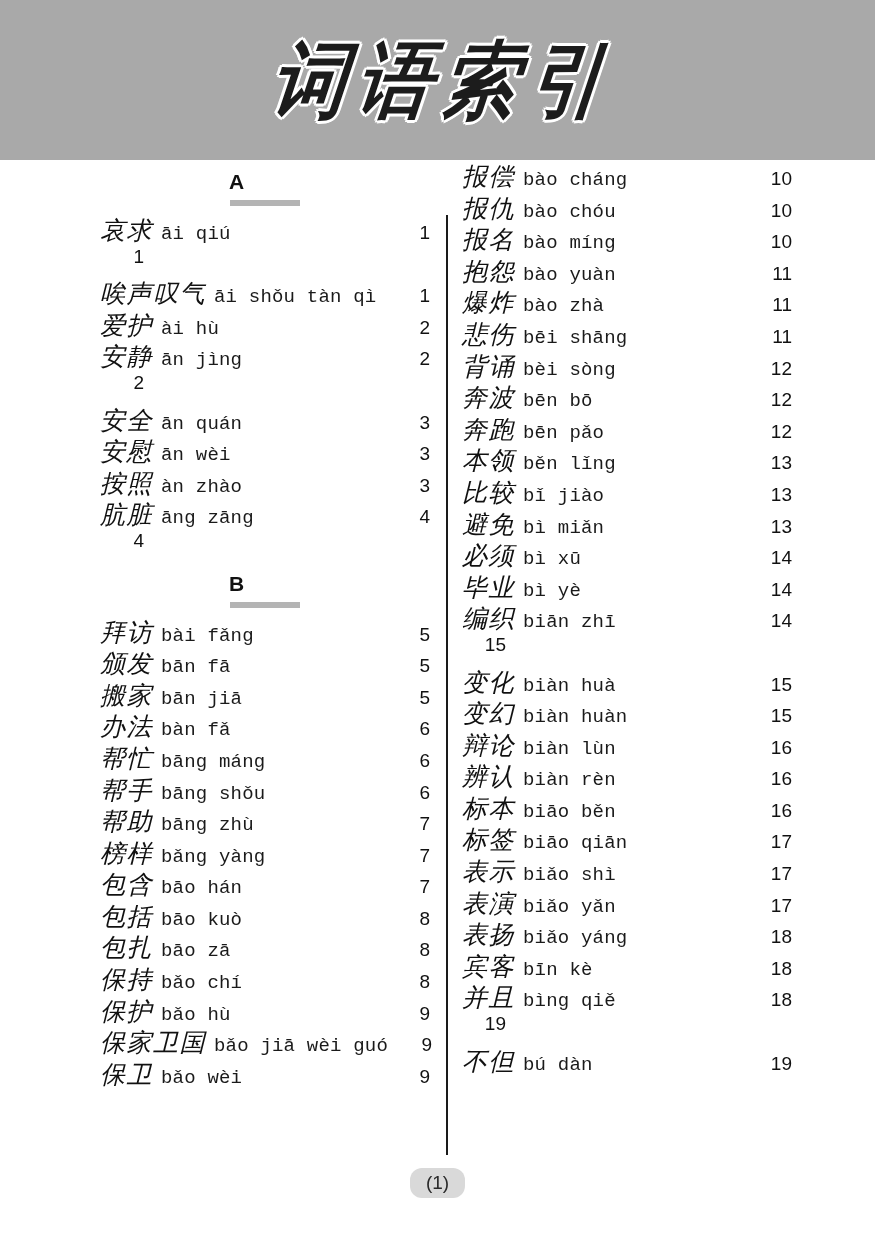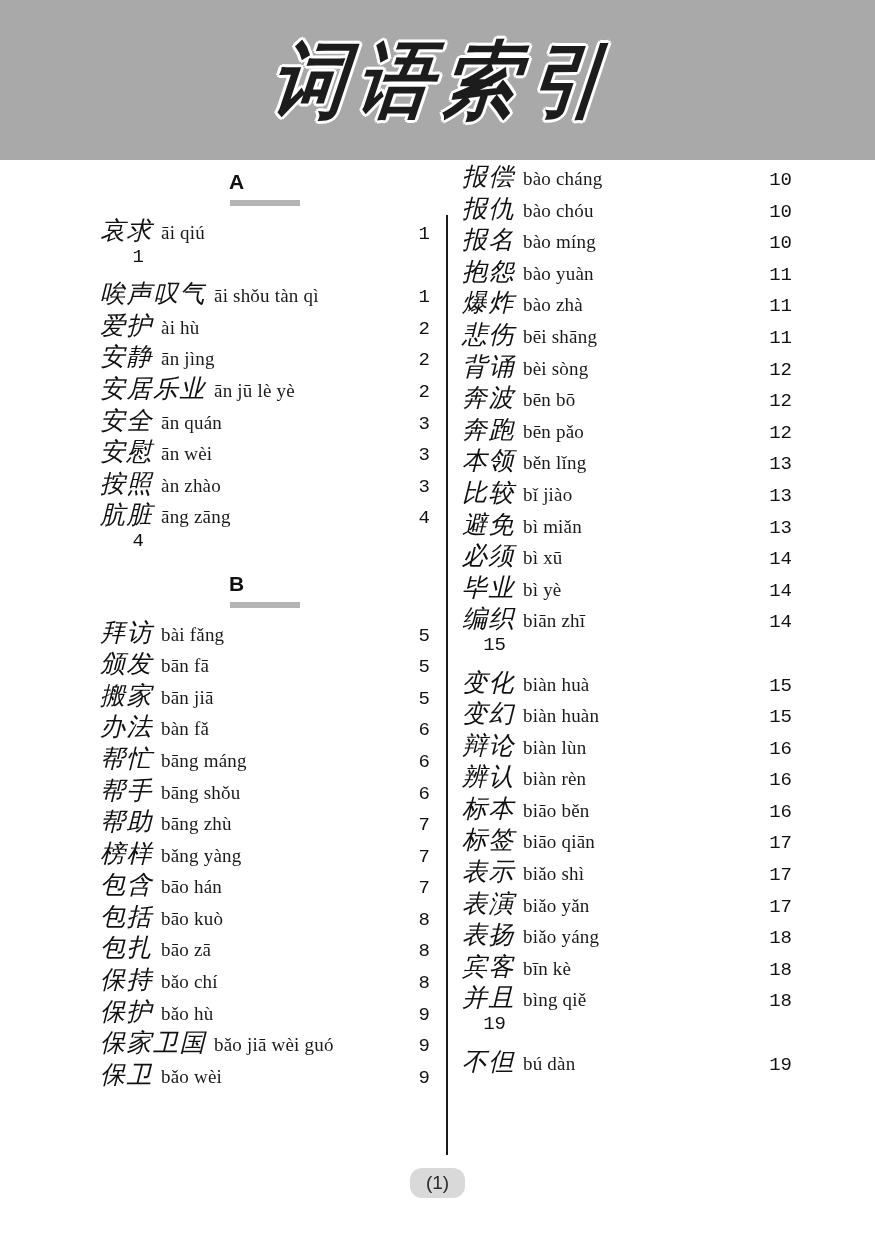--- a/index.html
+++ b/index.html
@@ -113,31 +113,31 @@
     overflow: visible;
   }
   .entry-word {
     font-family: "DejaVu Serif", serif;
     font-size: 25px;
     color: #111111;
     letter-spacing: 1.5px;
     font-style: italic;
   }
   .entry-pinyin {
-    font-family: Liberation Serif, serif;
+    font-family: Liberation Mono, monospace;
     font-size: 19px;
     color: #1a1a1a;
     margin-left: 8px;
     letter-spacing: 0.2px;
   }
   .entry-page {
     flex: 0 0 auto;
     width: 44px;
     text-align: right;
-    font-family: Liberation Mono, monospace;
+    font-family: Liberation Sans, sans-serif;
     font-size: 19px;
     color: #111111;
   }
 
   
   #page-footer {
     position: absolute;
     left: 0;
     top: 1168px;
     width: 875px;
@@ -183,21 +183,20 @@
       </div>
       <div class="entry-row">
         <div class="entry-text"><span class="entry-word">爱护</span><span class="entry-pinyin">ài hù</span></div>
         <div class="entry-page">2</div>
       </div>
       <div class="entry-row">
         <div class="entry-text"><span class="entry-word">安静</span><span class="entry-pinyin">ān jìng</span></div>
         <div class="entry-page">2</div>
       </div>
       <div class="entry-row">
-        <div class="entry-text"><span class="entry-word">安居乐业</span><span class="entry-pinyin">ān jū lè yè</span></div>
         <div class="entry-page">2</div>
       </div>
       <div class="entry-row">
         <div class="entry-text"><span class="entry-word">安全</span><span class="entry-pinyin">ān quán</span></div>
         <div class="entry-page">3</div>
       </div>
       <div class="entry-row">
         <div class="entry-text"><span class="entry-word">安慰</span><span class="entry-pinyin">ān wèi</span></div>
         <div class="entry-page">3</div>
       </div>

